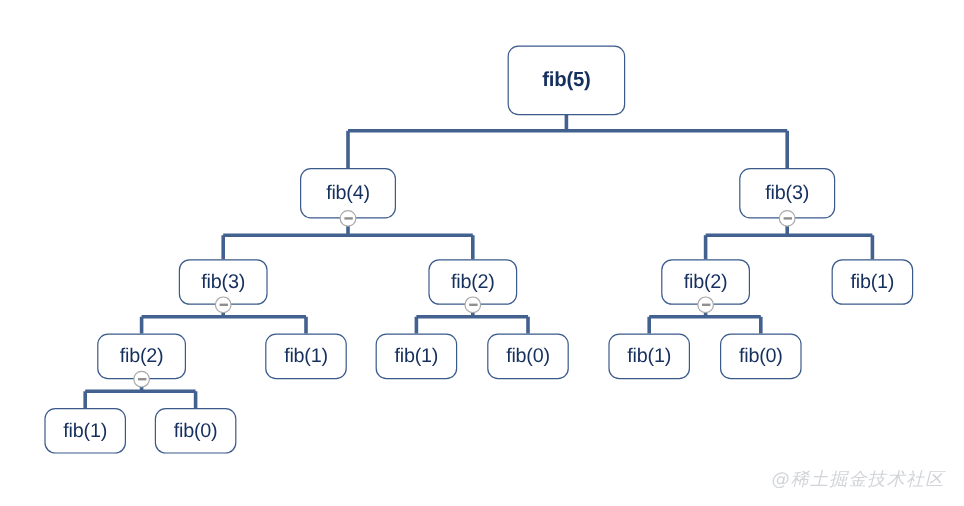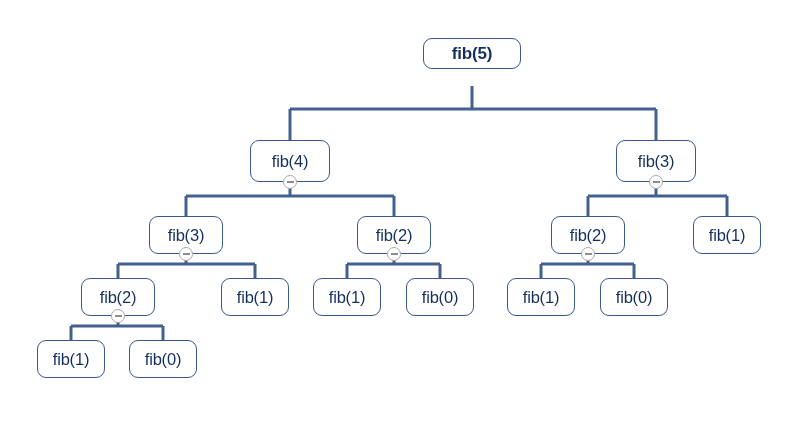--- a/index.html
+++ b/index.html
@@ -119,21 +119,21 @@
       <line x1="541" y1="264" x2="634" y2="264" stroke="#43618f" stroke-width="3" stroke-linecap="butt"></line>
       <line x1="541" y1="264" x2="541" y2="278" stroke="#43618f" stroke-width="3" stroke-linecap="butt"></line>
       <line x1="634" y1="264" x2="634" y2="278" stroke="#43618f" stroke-width="3" stroke-linecap="butt"></line>
       <line x1="118" y1="316" x2="118" y2="326" stroke="#43618f" stroke-width="3" stroke-linecap="butt"></line>
       <line x1="71" y1="326" x2="163" y2="326" stroke="#43618f" stroke-width="3" stroke-linecap="butt"></line>
       <line x1="71" y1="326" x2="71" y2="340" stroke="#43618f" stroke-width="3" stroke-linecap="butt"></line>
       <line x1="163" y1="326" x2="163" y2="340" stroke="#43618f" stroke-width="3" stroke-linecap="butt"></line>
     </svg>
 
   <div id="node-layer">
-      <div class="tree-node root-node" style="left: 423px; top: 38px; width: 98px; height: 31px;">
+      <div class="tree-node root-node" style="left: 423px; top: 38px; width: 98px; height: 58px;">
         <span>fib(5)</span>
       </div>
       <div class="tree-node" style="left: 250px; top: 140px; width: 80px; height: 42px; text-align: center;">
         <span>fib(4)</span>
       </div>
       <div class="collapse-toggle" style="left: 283px; top: 175px;"></div>
       <div class="tree-node" style="left: 616px; top: 140px; width: 80px; height: 42px;">
         <span>fib(3)</span>
       </div>
       <div class="collapse-toggle" style="left: 649px; top: 175px;"></div>
@@ -172,14 +172,15 @@
         <span>fib(0)</span>
       </div>
       <div class="tree-node" style="left: 37px; top: 340px; width: 68px; height: 38px;">
         <span>fib(1)</span>
       </div>
       <div class="tree-node" style="left: 129px; top: 340px; width: 68px; height: 38px;">
         <span>fib(0)</span>
       </div>
     </div>
 
+  <div id="watermark">@稀土掘金技术社区</div>
 
 </div>
 
 </body></html>

